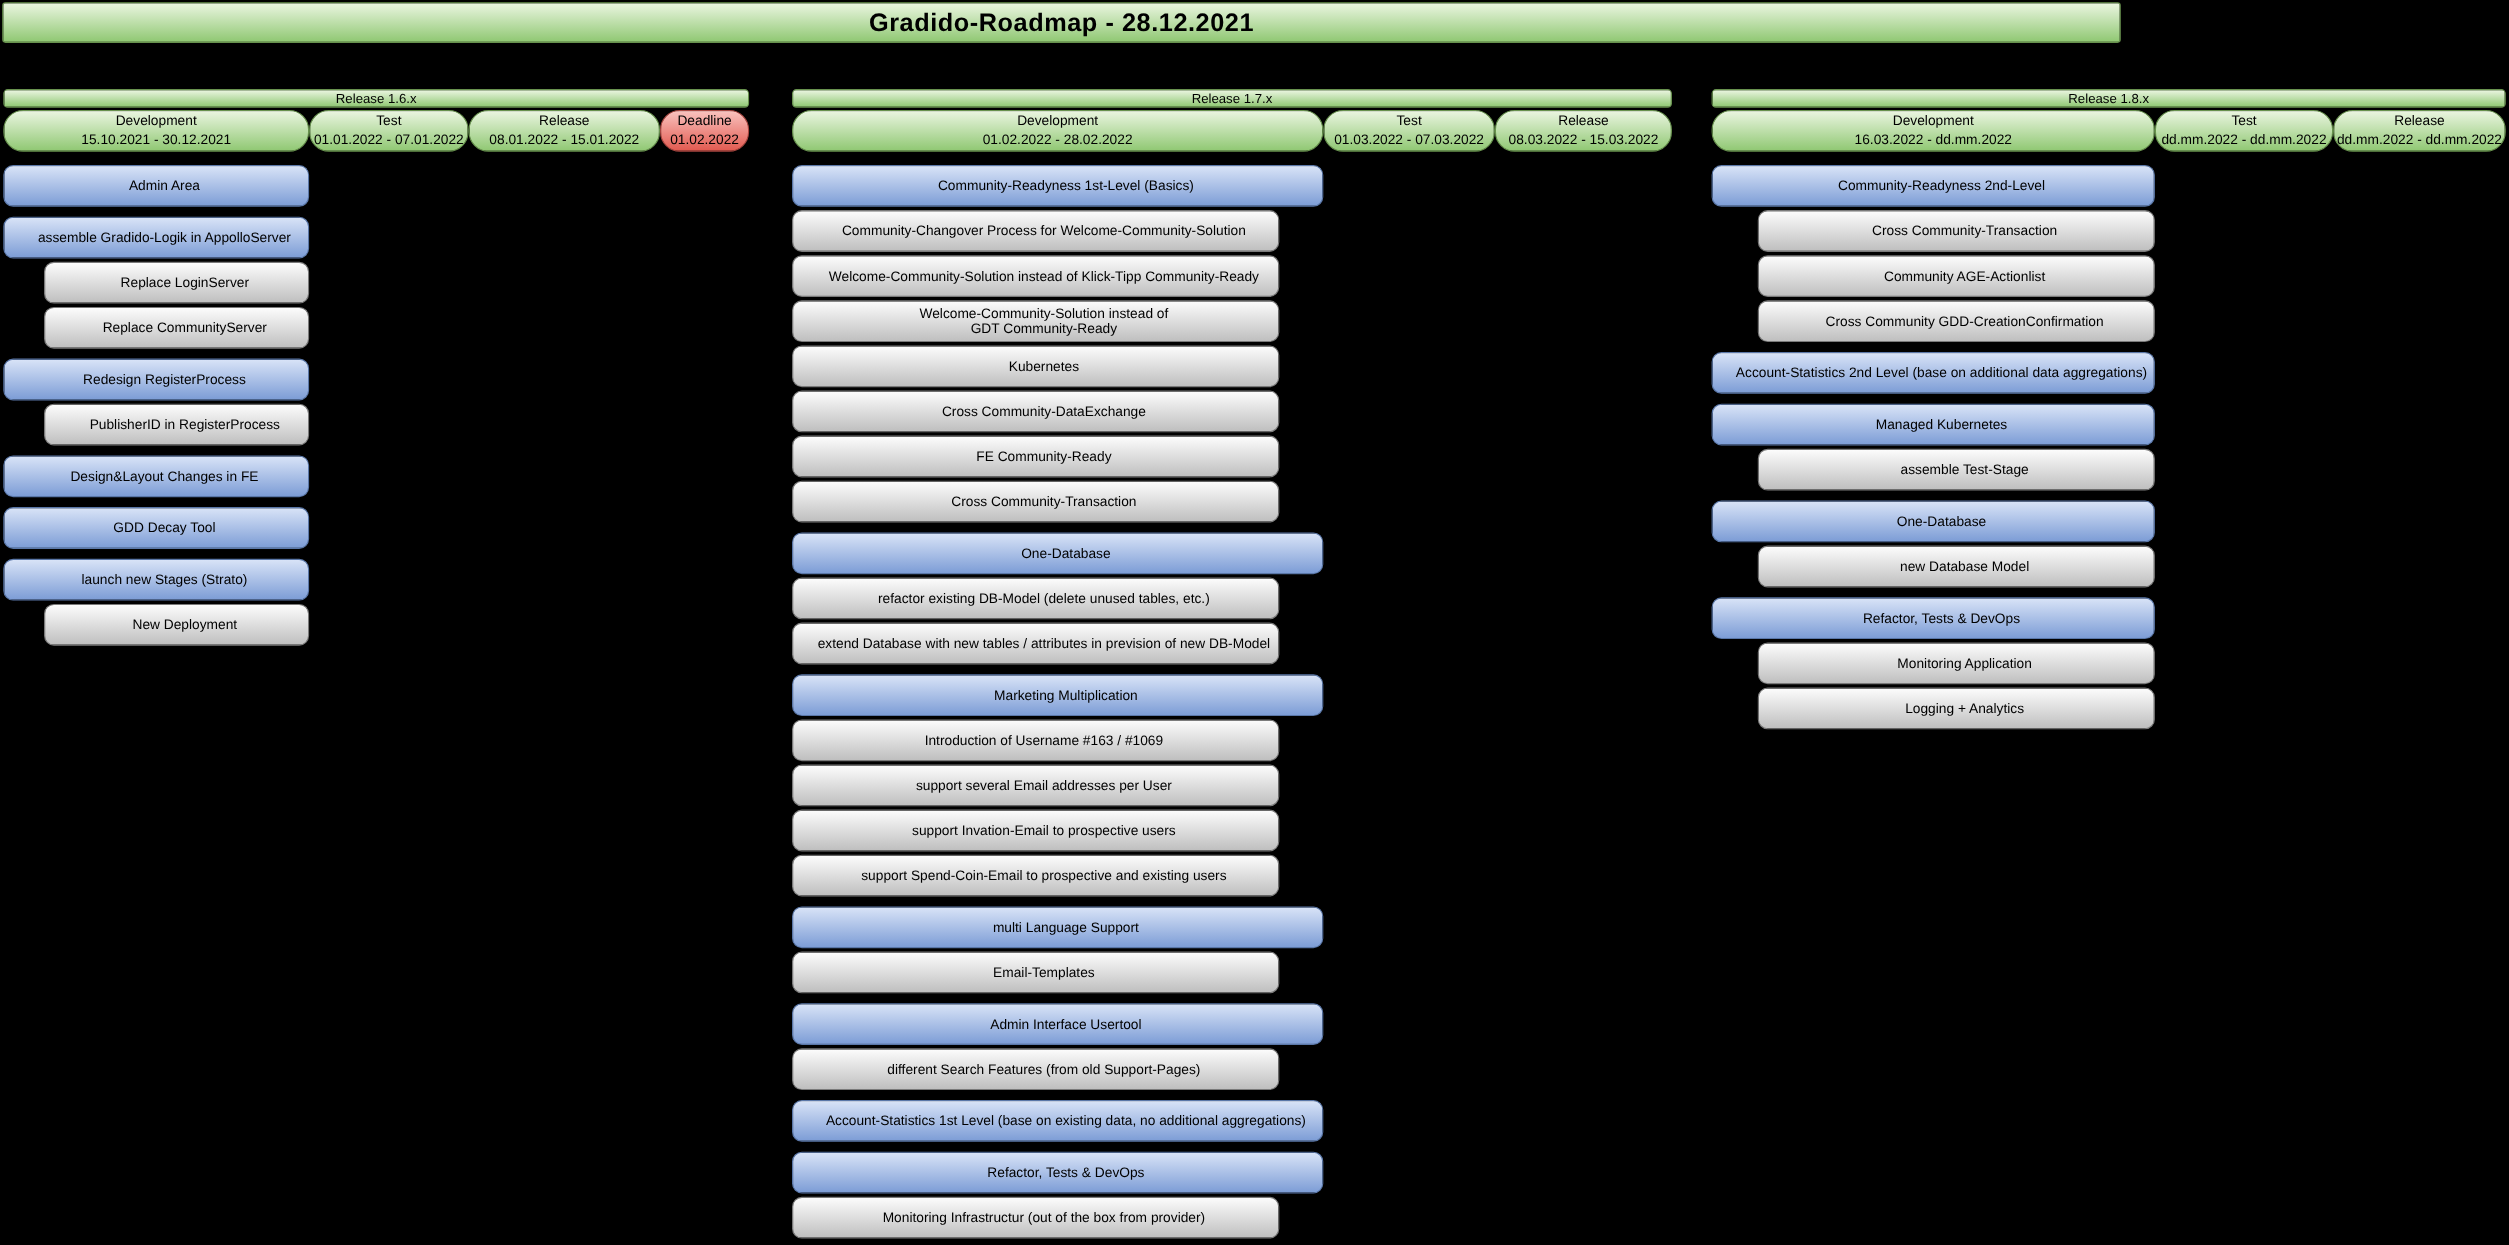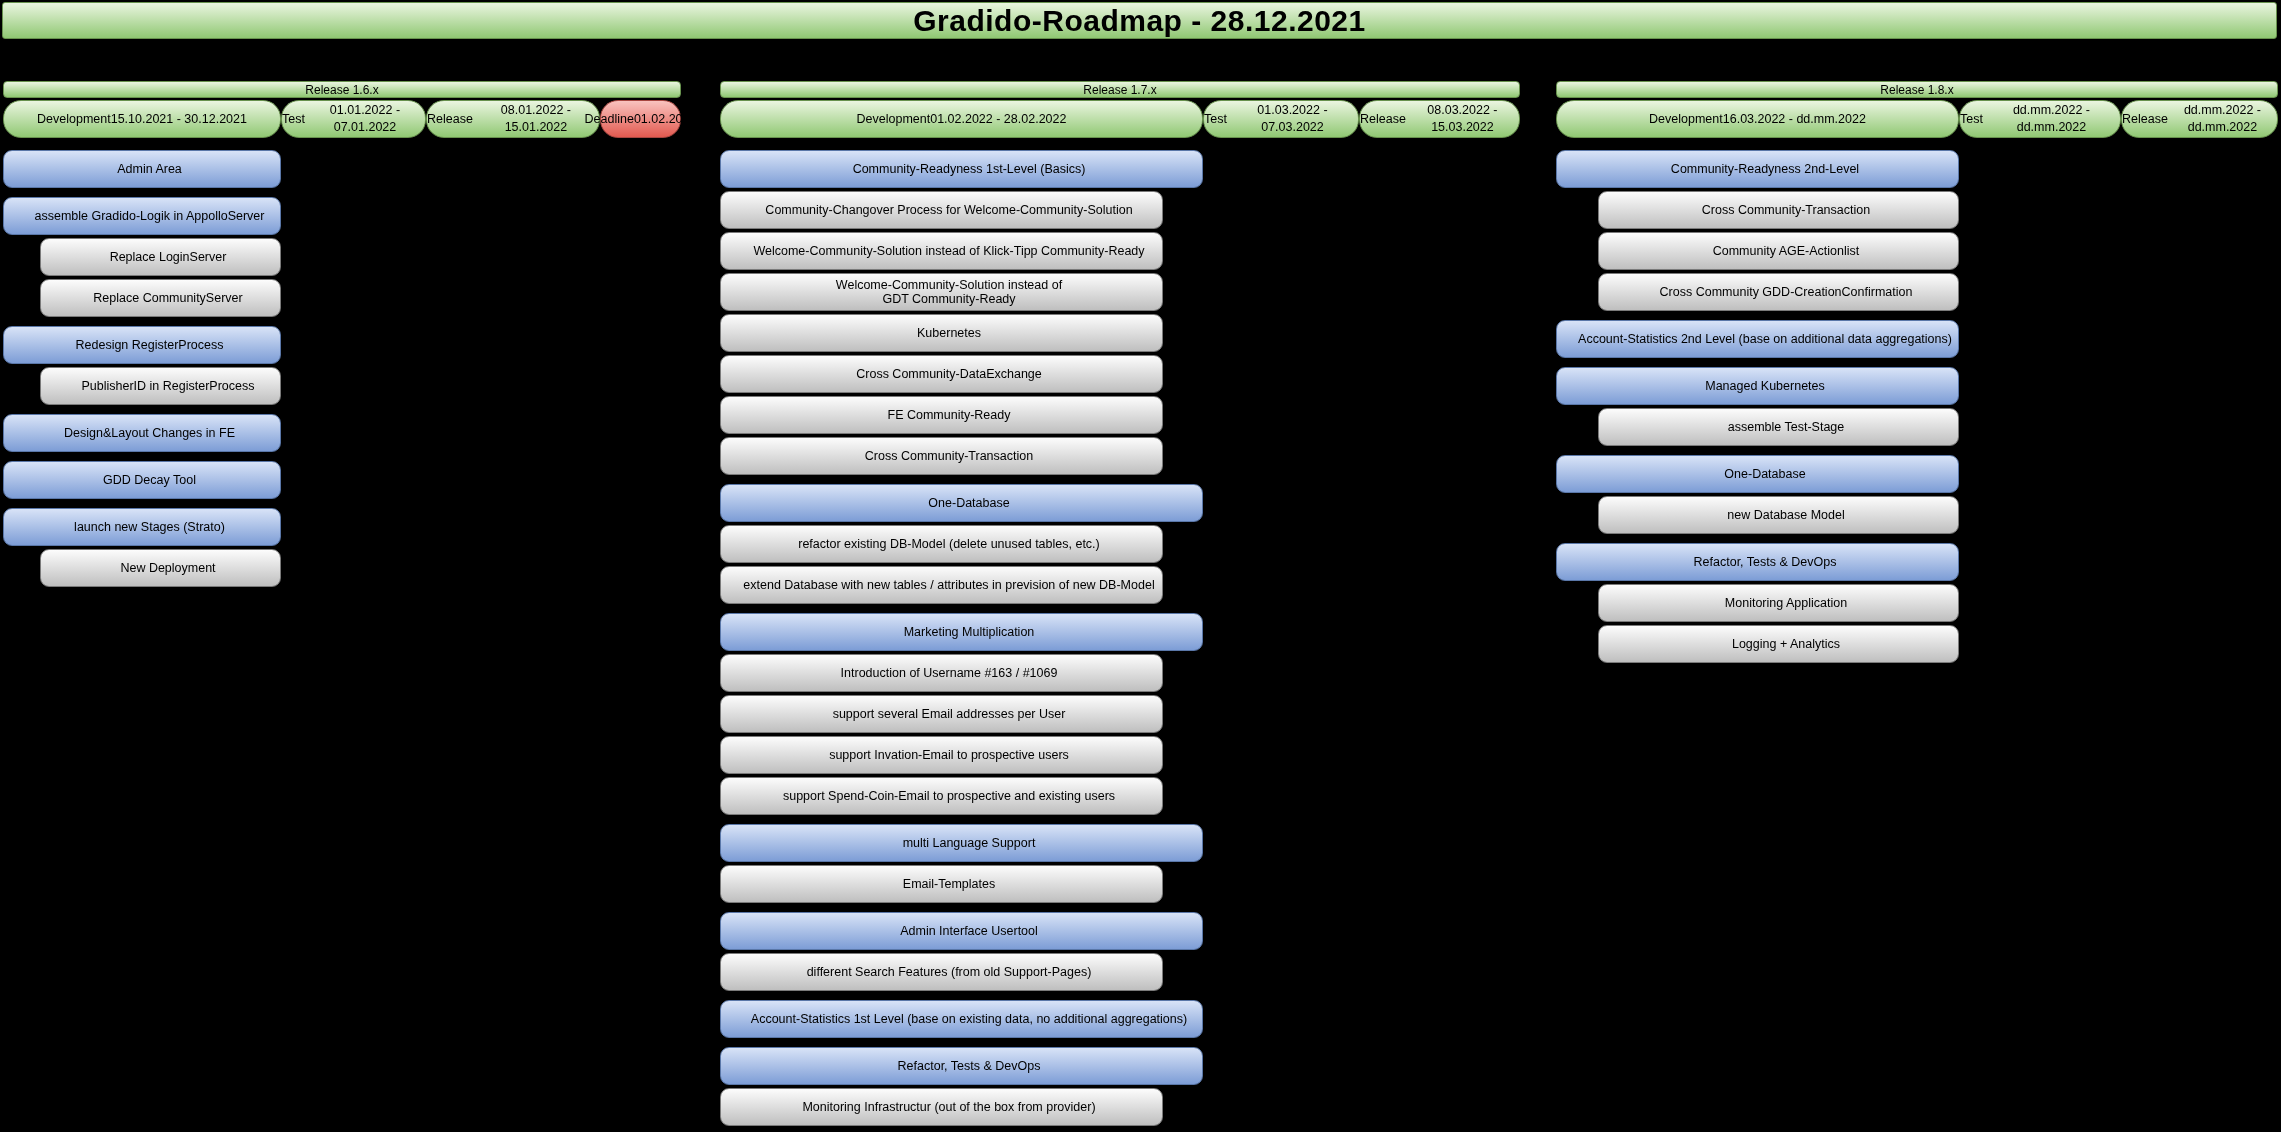--- a/index.html
+++ b/index.html
@@ -7,33 +7,33 @@
     position:relative;width:2281px;height:1132px;overflow:hidden;
     background:var(--background,#000);
     font-family:"Liberation Sans",sans-serif;color:var(--text,#000);
   }
   .box-green{background:linear-gradient(180deg,var(--box-green-top,#eaf5e0) 0%,var(--box-green-bottom,#90c873) 100%);border:1px solid var(--box-green-border,#68924e)}
   .box-red{background:linear-gradient(180deg,var(--box-red-top,#f9c2be) 0%,var(--box-red-bottom,#e25a50) 100%);border:1px solid var(--box-red-border,#a84640)}
   .box-blue{background:linear-gradient(180deg,var(--box-blue-top,#d8e3f7) 0%,var(--box-blue-bottom,#7d9dd6) 100%);border:1px solid var(--box-blue-border,#5a77a8)}
   .box-gray{background:linear-gradient(180deg,var(--box-gray-top,#fcfcfc) 0%,var(--box-gray-bottom,#bfbfbf) 100%);border:1px solid var(--box-gray-border,#7a7a7a)}
 
   .title-bar{
-    position:absolute;left:2px;top:2px;width:2275px;height:37px;box-sizing:border-box;
+    position:absolute;left:2px;top:2px;width:1926px;height:37px;box-sizing:border-box;
     border-radius:3px;display:flex;align-items:center;justify-content:center;
-    font-size:30px;font-weight:bold;letter-spacing:.5px;
+    font-size:23px;font-weight:bold;letter-spacing:.5px;
   }
   .column{position:absolute;top:81px}
   .release-bar{
     height:17px;box-sizing:border-box;border-radius:4px;
     display:flex;align-items:center;justify-content:center;font-size:12px;text-align:right;
   }
   .phases{display:flex;margin-top:2px}
   .phase{
     height:38px;box-sizing:border-box;border-radius:18px;
-    display:flex;flex-direction:row;align-items:center;justify-content:center;
+    display:flex;flex-direction:column;align-items:center;justify-content:center;
     font-size:12.5px;line-height:1.35;text-align:center;
   }
   .tasks{margin-top:12px}
   .task{
     height:38px;box-sizing:border-box;border-radius:9px;
     display:flex;align-items:center;justify-content:center;
     font-size:12.5px;text-align:center;white-space:pre-line;margin-top:3px;
     overflow:hidden;
     padding-left:15px;
   }

